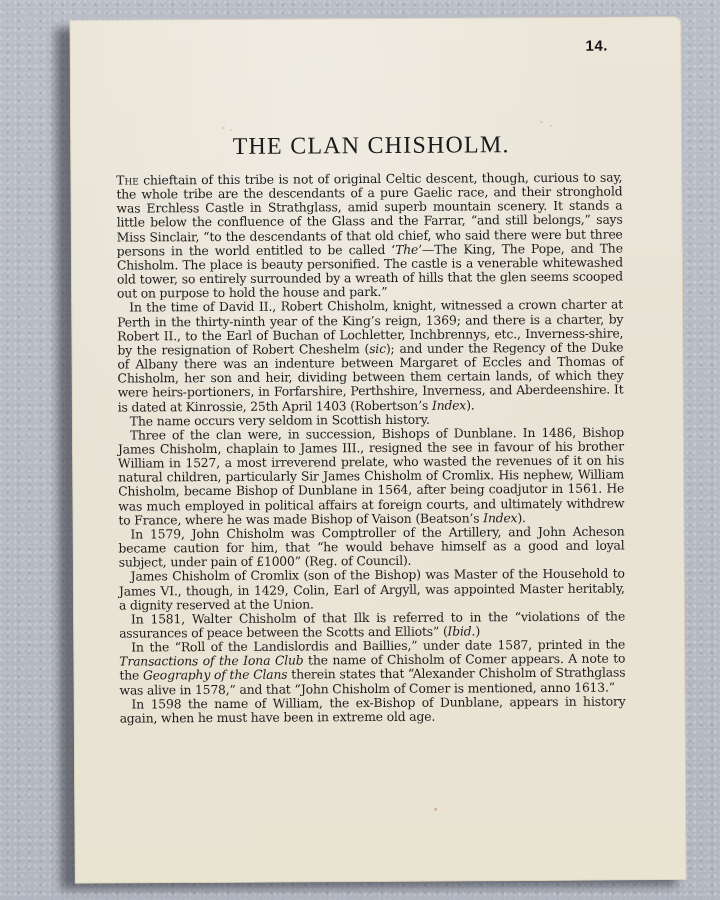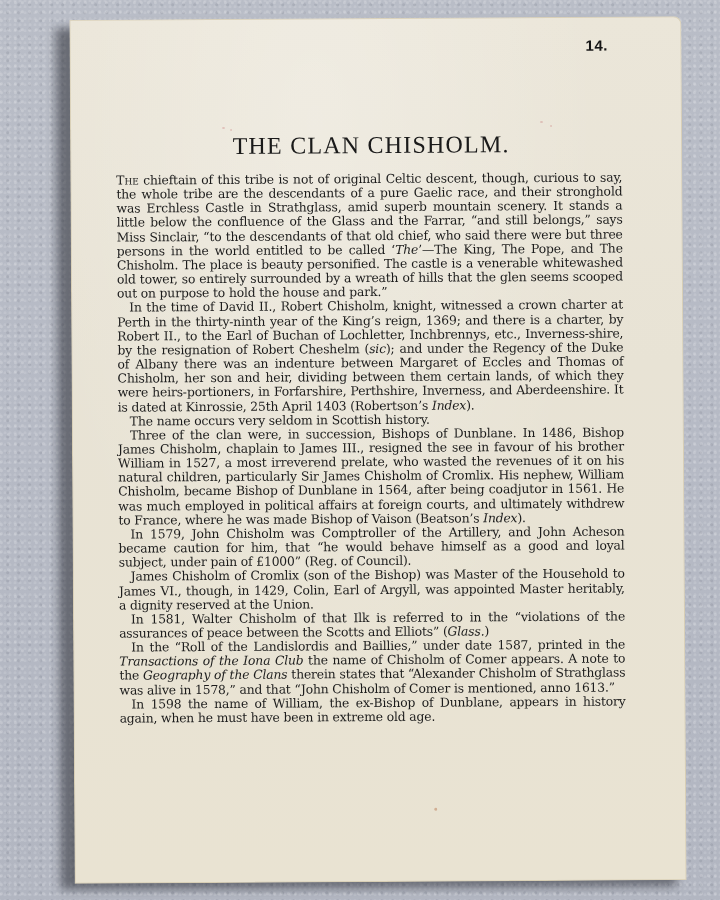--- a/index.html
+++ b/index.html
@@ -120,19 +120,19 @@
     <p><span>In the time of David II., Robert Chisholm, knight, witnessed a crown charter at Perth in the thirty-ninth year of the King’s reign, 1369; and there is a charter, by Robert II., to the Earl of Buchan of Lochletter, Inchbrennys, etc., Inverness-shire, by the resignation of Robert Cheshelm (</span><span class="it">sic</span><span>); and under the Regency of the Duke of Albany there was an indenture between Margaret of Eccles and Thomas of Chisholm, her son and heir, dividing between them certain lands, of which they were heirs-portioners, in Forfarshire, Perthshire, Inverness, and Aberdeenshire. It is dated at Kinrossie, 25th April 1403 (Robertson’s </span><span class="it">Index</span><span>).</span></p>
 
     <p><span>The name occurs very seldom in Scottish history.</span></p>
 
     <p><span>Three of the clan were, in succession, Bishops of Dunblane. In 1486, Bishop James Chisholm, chaplain to James III., resigned the see in favour of his brother William in 1527, a most irreverend prelate, who wasted the revenues of it on his natural children, particularly Sir James Chisholm of Cromlix. His nephew, William Chisholm, became Bishop of Dunblane in 1564, after being coadjutor in 1561. He was much employed in political affairs at foreign courts, and ultimately withdrew to France, where he was made Bishop of Vaison (Beatson’s </span><span class="it">Index</span><span>).</span></p>
 
     <p><span>In 1579, John Chisholm was Comptroller of the Artillery, and John Acheson became caution for him, that “he would behave himself as a good and loyal subject, under pain of £1000” (Reg. of Council).</span></p>
 
     <p><span>James Chisholm of Cromlix (son of the Bishop) was Master of the Household to James VI., though, in 1429, Colin, Earl of Argyll, was appointed Master heritably, a dignity reserved at the Union.</span></p>
 
-    <p><span>In 1581, Walter Chisholm of that Ilk is referred to in the “violations of the assurances of peace between the Scotts and Elliots” (</span><span class="it">Glass.</span><span>)</span></p>
+    <p><span>In 1581, Walter Chisholm of that Ilk is referred to in the “violations of the assurances of peace between the Scotts and Elliots” (</span><span class="it">Ibid.</span><span>)</span></p>
 
     <p><span>In the “Roll of the Landislordis and Baillies,” under date 1587, printed in the </span><span class="it">Transactions of the Iona Club</span><span> the name of Chisholm of Comer appears. A note to the </span><span class="it">Geography of the Clans</span><span> therein states that “Alexander Chisholm of Strathglass was alive in 1578,” and that “John Chisholm of Comer is mentioned, anno 1613.”</span></p>
 
     <p><span>In 1598 the name of William, the ex-Bishop of Dunblane, appears in history again, when he must have been in extreme old age.</span></p>
   </div>
 </div>
 
 </body></html>

